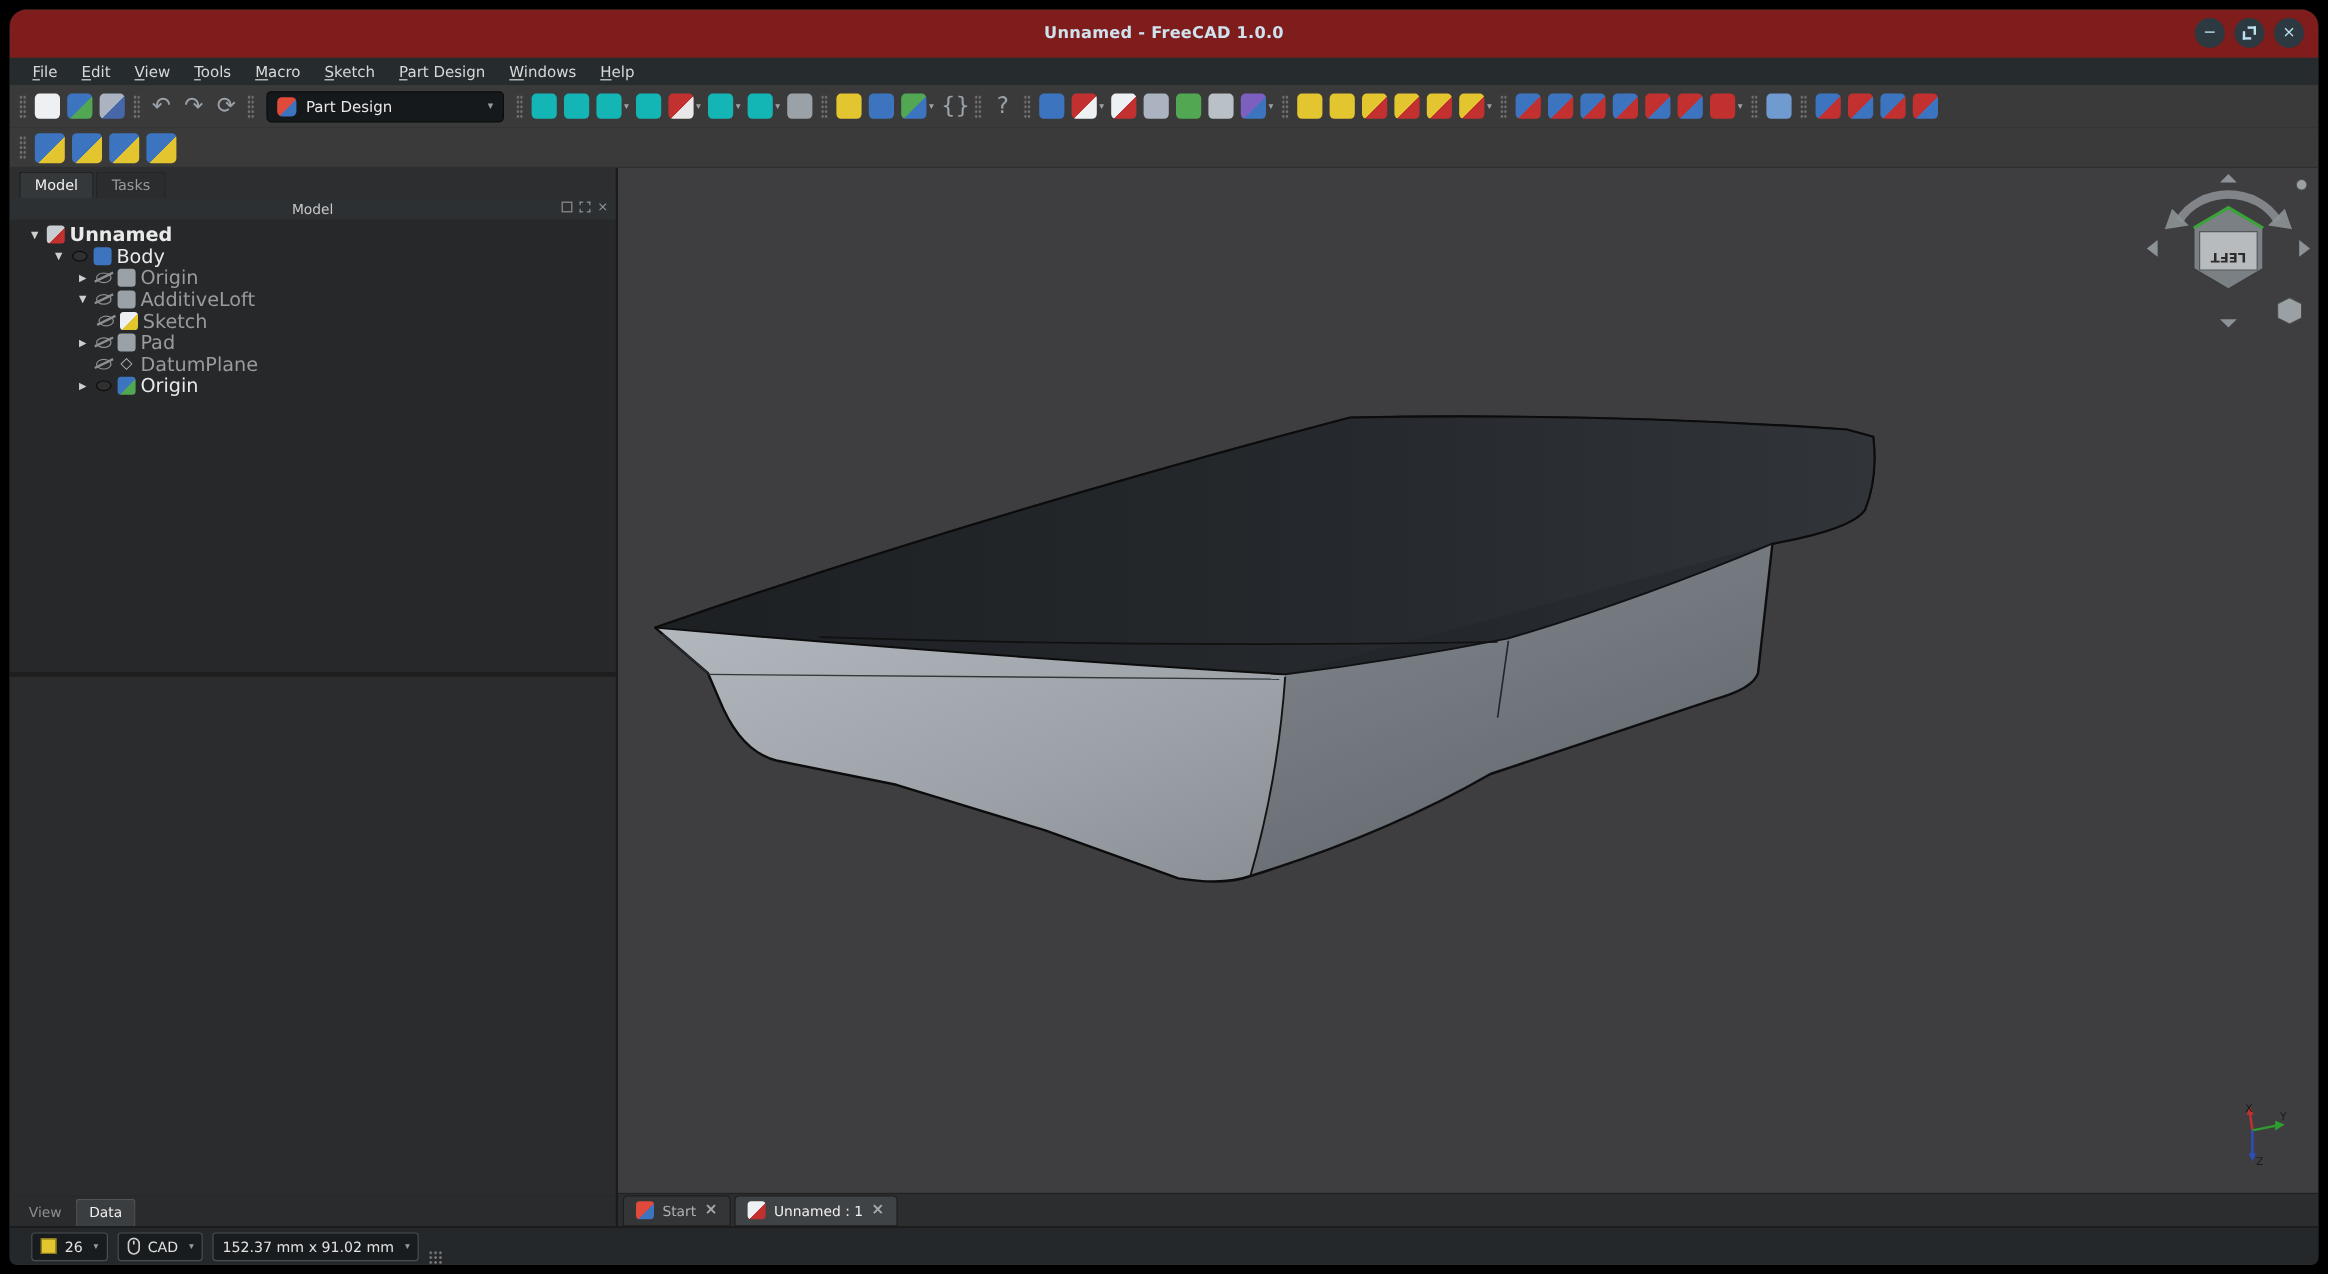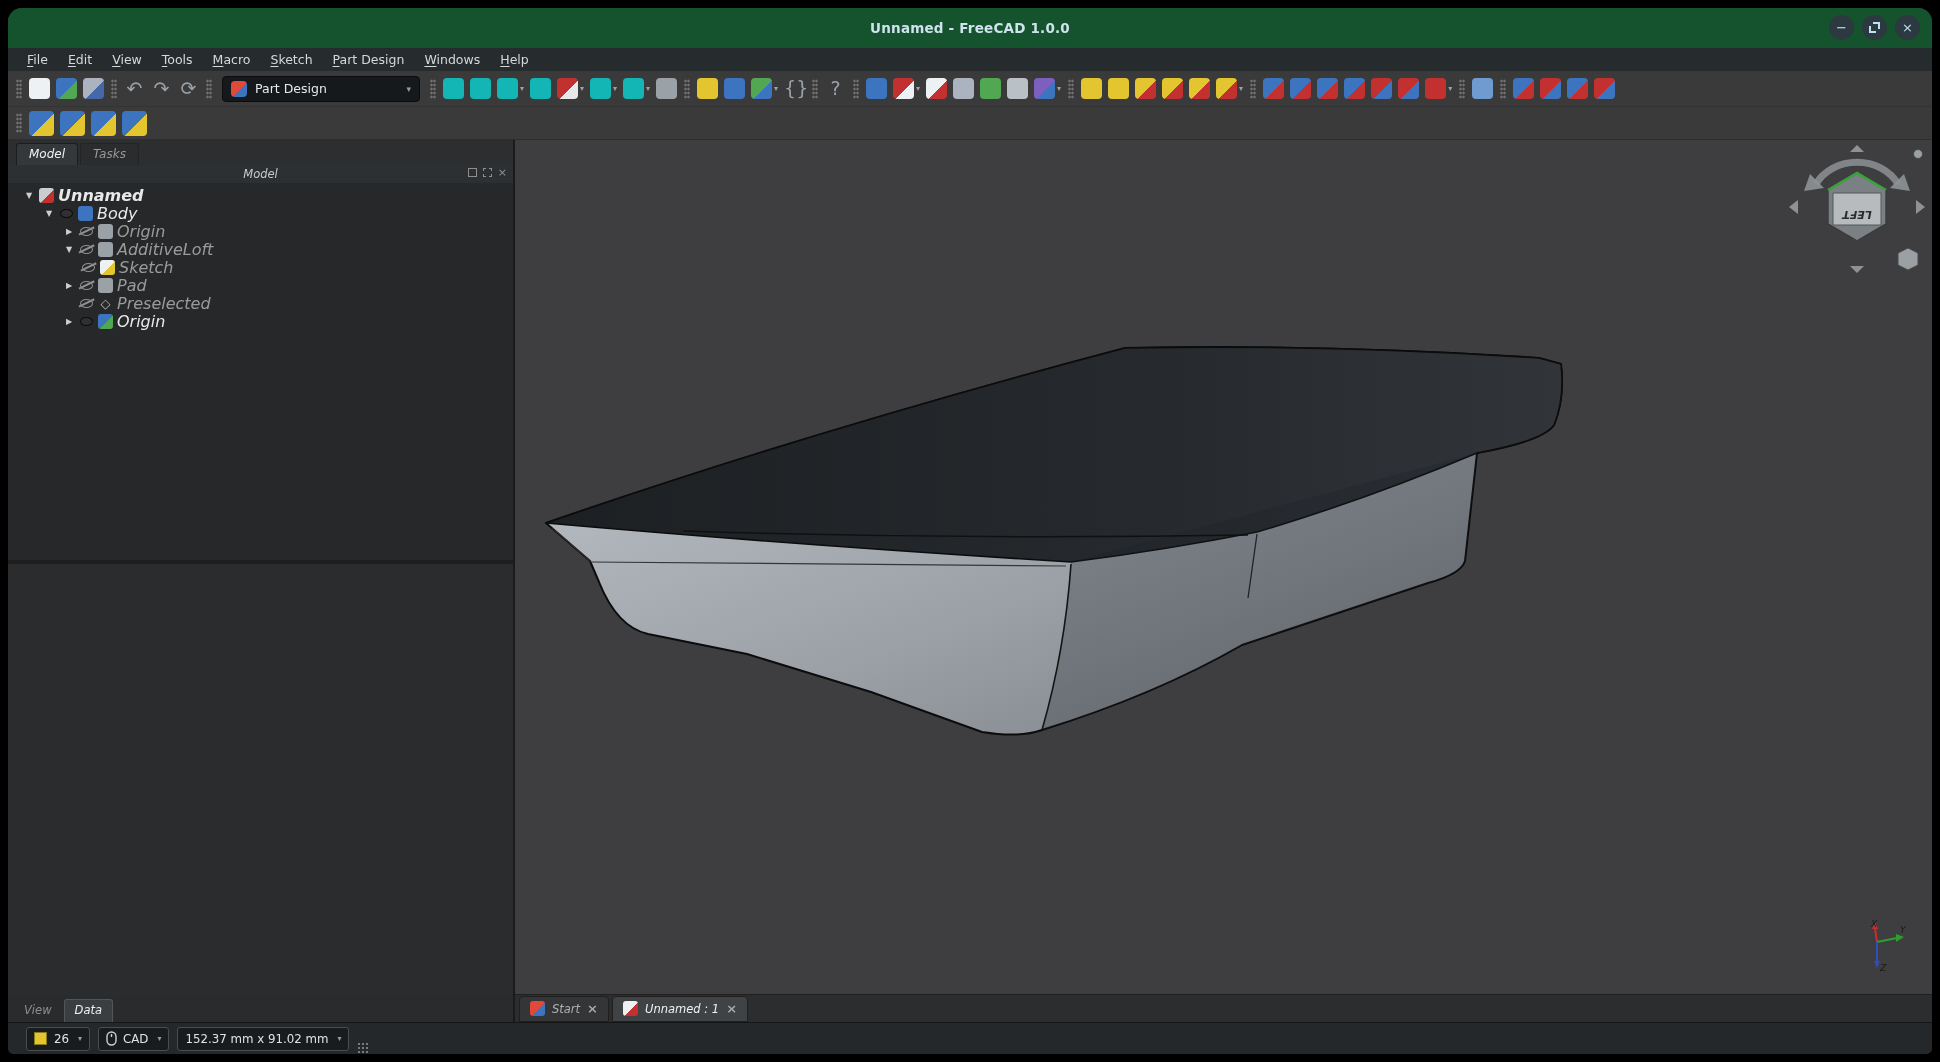--- a/index.html
+++ b/index.html
@@ -1,21 +1,21 @@
 <!DOCTYPE html>
 <html><head>
 <meta charset="utf-8">
 <style>
   * { margin:0; padding:0; box-sizing:border-box; }
   html,body { width:1940px; height:1062px; background:#000; font-family:"DejaVu Sans","Liberation Sans",sans-serif; overflow:hidden; }
   .frame { width:1940px; height:1062px; padding:8px; background:#000; }
   .win { width:100%; height:100%; background:#3a3a3a; border-radius:14px 14px 6px 6px; overflow:hidden; display:flex; flex-direction:column; }
 
   
-  .titlebar { height:40px; background:#14532d; display:flex; align-items:center; justify-content:center; position:relative; flex:0 0 auto;text-align:center; }
+  .titlebar { height:40px; background:#7f1d1d; display:flex; align-items:center; justify-content:center; position:relative; flex:0 0 auto;text-align:center; }
   .title { color:#cfe3ee; font-size:13.5px; font-weight:bold; letter-spacing:.2px; }
   .wbtns { position:absolute; right:12px; top:7px; display:flex; gap:8px; }
   .wbtn { width:25px; height:25px; border-radius:50%; background:#2c3940; color:#bfe0f0; display:flex; align-items:center; justify-content:center; font-size:13px; cursor:pointer; }
   .glyph-max { position:relative; width:11px; height:11px; }
   .glyph-max::before { content:""; position:absolute; right:0; top:0; width:5px; height:5px; border-top:2px solid #bfe0f0; border-right:2px solid #bfe0f0; }
   .glyph-max::after { content:""; position:absolute; left:0; bottom:0; width:5px; height:5px; border-left:2px solid #bfe0f0; border-bottom:2px solid #bfe0f0; }
 
   
   .menubar { height:23px; background:#262b2e; display:flex; align-items:center; padding-left:10px; gap:2px; flex:0 0 auto; }
   .menu-item { color:#d6d8d9; font-size:12.5px; padding:2px 9px; border-radius:3px; cursor:pointer; }
@@ -30,21 +30,21 @@
   .chip { width:21px; height:21px; border-radius:4px; display:flex; align-items:center; justify-content:center; }
   .chip2 { width:25px; height:25px; }
   .chglyph { font-size:19px; color:#9aa1a7; line-height:21px; width:21px; text-align:center; }
   .dd { color:#9aa1a7; font-size:8px; margin-left:2px; }
   .wbcombo { width:198px; height:26px; background:#16191b; border:1px solid #0a0c0d; border-radius:4px; display:flex; align-items:center; padding:0 8px; margin:0 6px; cursor:pointer; }
   .wbcombo .chip { width:16px; height:16px; margin-right:8px; }
   .wbcombo .lbl { color:#e8e8e8; font-size:12.5px; flex:1; }
   .wbcombo .arr { color:#9a9a9a; font-size:9px; }
 
   
-  .main { flex:1; display:flex; min-height:0;font-style:italic; }
+  .main { flex:1; display:flex; min-height:0; }
   .lpanel { width:507px; flex:0 0 auto; background:#282a2b; display:flex; flex-direction:column; border-right:2px solid #1b1b1b; }
   .ptabs { height:25px; background:#2c2e30; display:flex; align-items:flex-end; padding-left:8px; gap:2px; }
   .ptab { font-size:12px; padding:3px 12px 4px; border-radius:3px 3px 0 0; cursor:pointer; }
   .ptab.active { background:#35383a; color:#f0f0f0; border:1px solid #1d1d1d; border-bottom:none; }
   .ptab.inactive { background:#2a2c2d; color:#9a9a9a; border:1px solid #242424; border-bottom:none; }
   .phead { height:18px; background:#2d3032; color:#c8c8c8; font-size:11.5px; display:flex; align-items:center; justify-content:center; position:relative; }
   .phead-btns { position:absolute; right:6px; top:3px; display:flex; gap:6px; align-items:center; }
   .pb-sq { width:9px; height:9px; border:1px solid #8f8f8f; display:inline-block; }
   .pb-x { color:#8f8f8f; font-size:11px; line-height:9px; cursor:pointer; }
   .tree { height:377px; overflow:hidden; background:#26282a; padding-top:3px; }
@@ -342,21 +342,21 @@
             <div class="trow" style="padding-left: 52px;">
               <span class="exp">▶</span>
               <span class="eye off"></span>
               <span class="ticon" style="background: rgb(154, 161, 167);"></span>
               <span class="tlabel">Pad</span>
             </div>
             <div class="trow" style="padding-left: 52px;">
               <span class="exp"></span>
               <span class="eye off"></span>
               <span class="ticon" style="color: rgb(181, 185, 189); font-size: 13px;">◇</span>
-              <span class="tlabel">Preselected</span>
+              <span class="tlabel">DatumPlane</span>
             </div>
             <div class="trow bright" style="padding-left: 52px;">
               <span class="exp">▶</span>
               <span class="eye on"></span>
               <span class="ticon" style="background: linear-gradient(135deg, rgb(60, 116, 192) 55%, rgb(82, 168, 82) 55%);"></span>
               <span class="tlabel">Origin</span>
             </div>
           </div>
       <div class="splitter"></div>
       <div class="proparea"></div>

